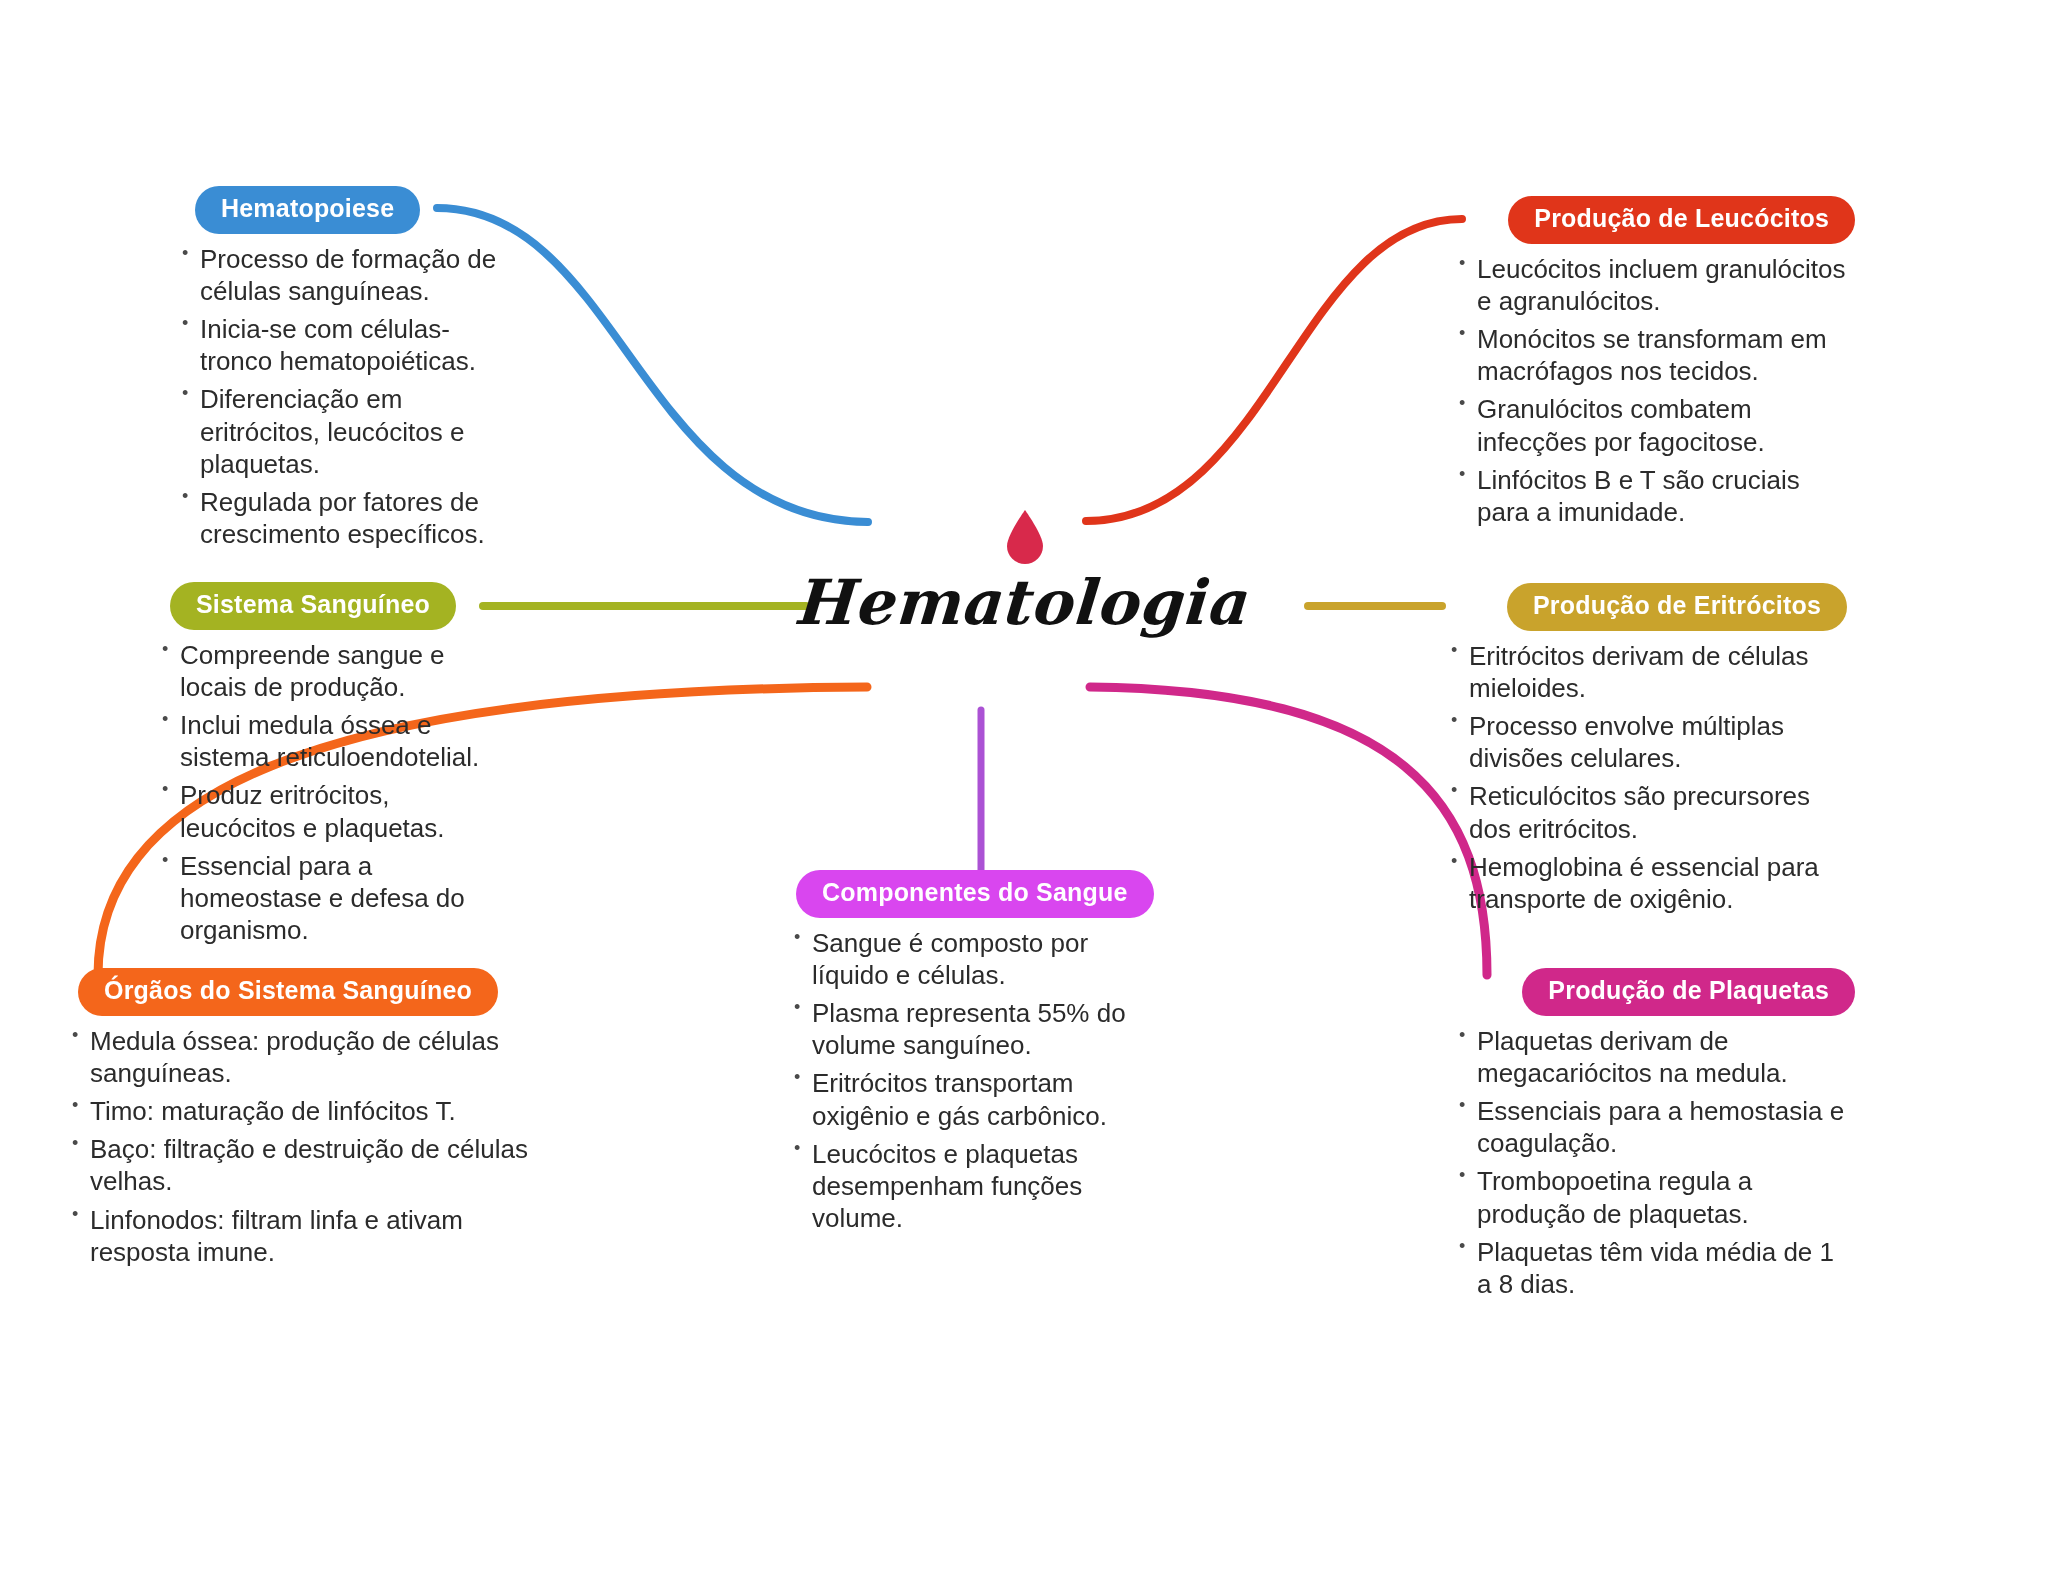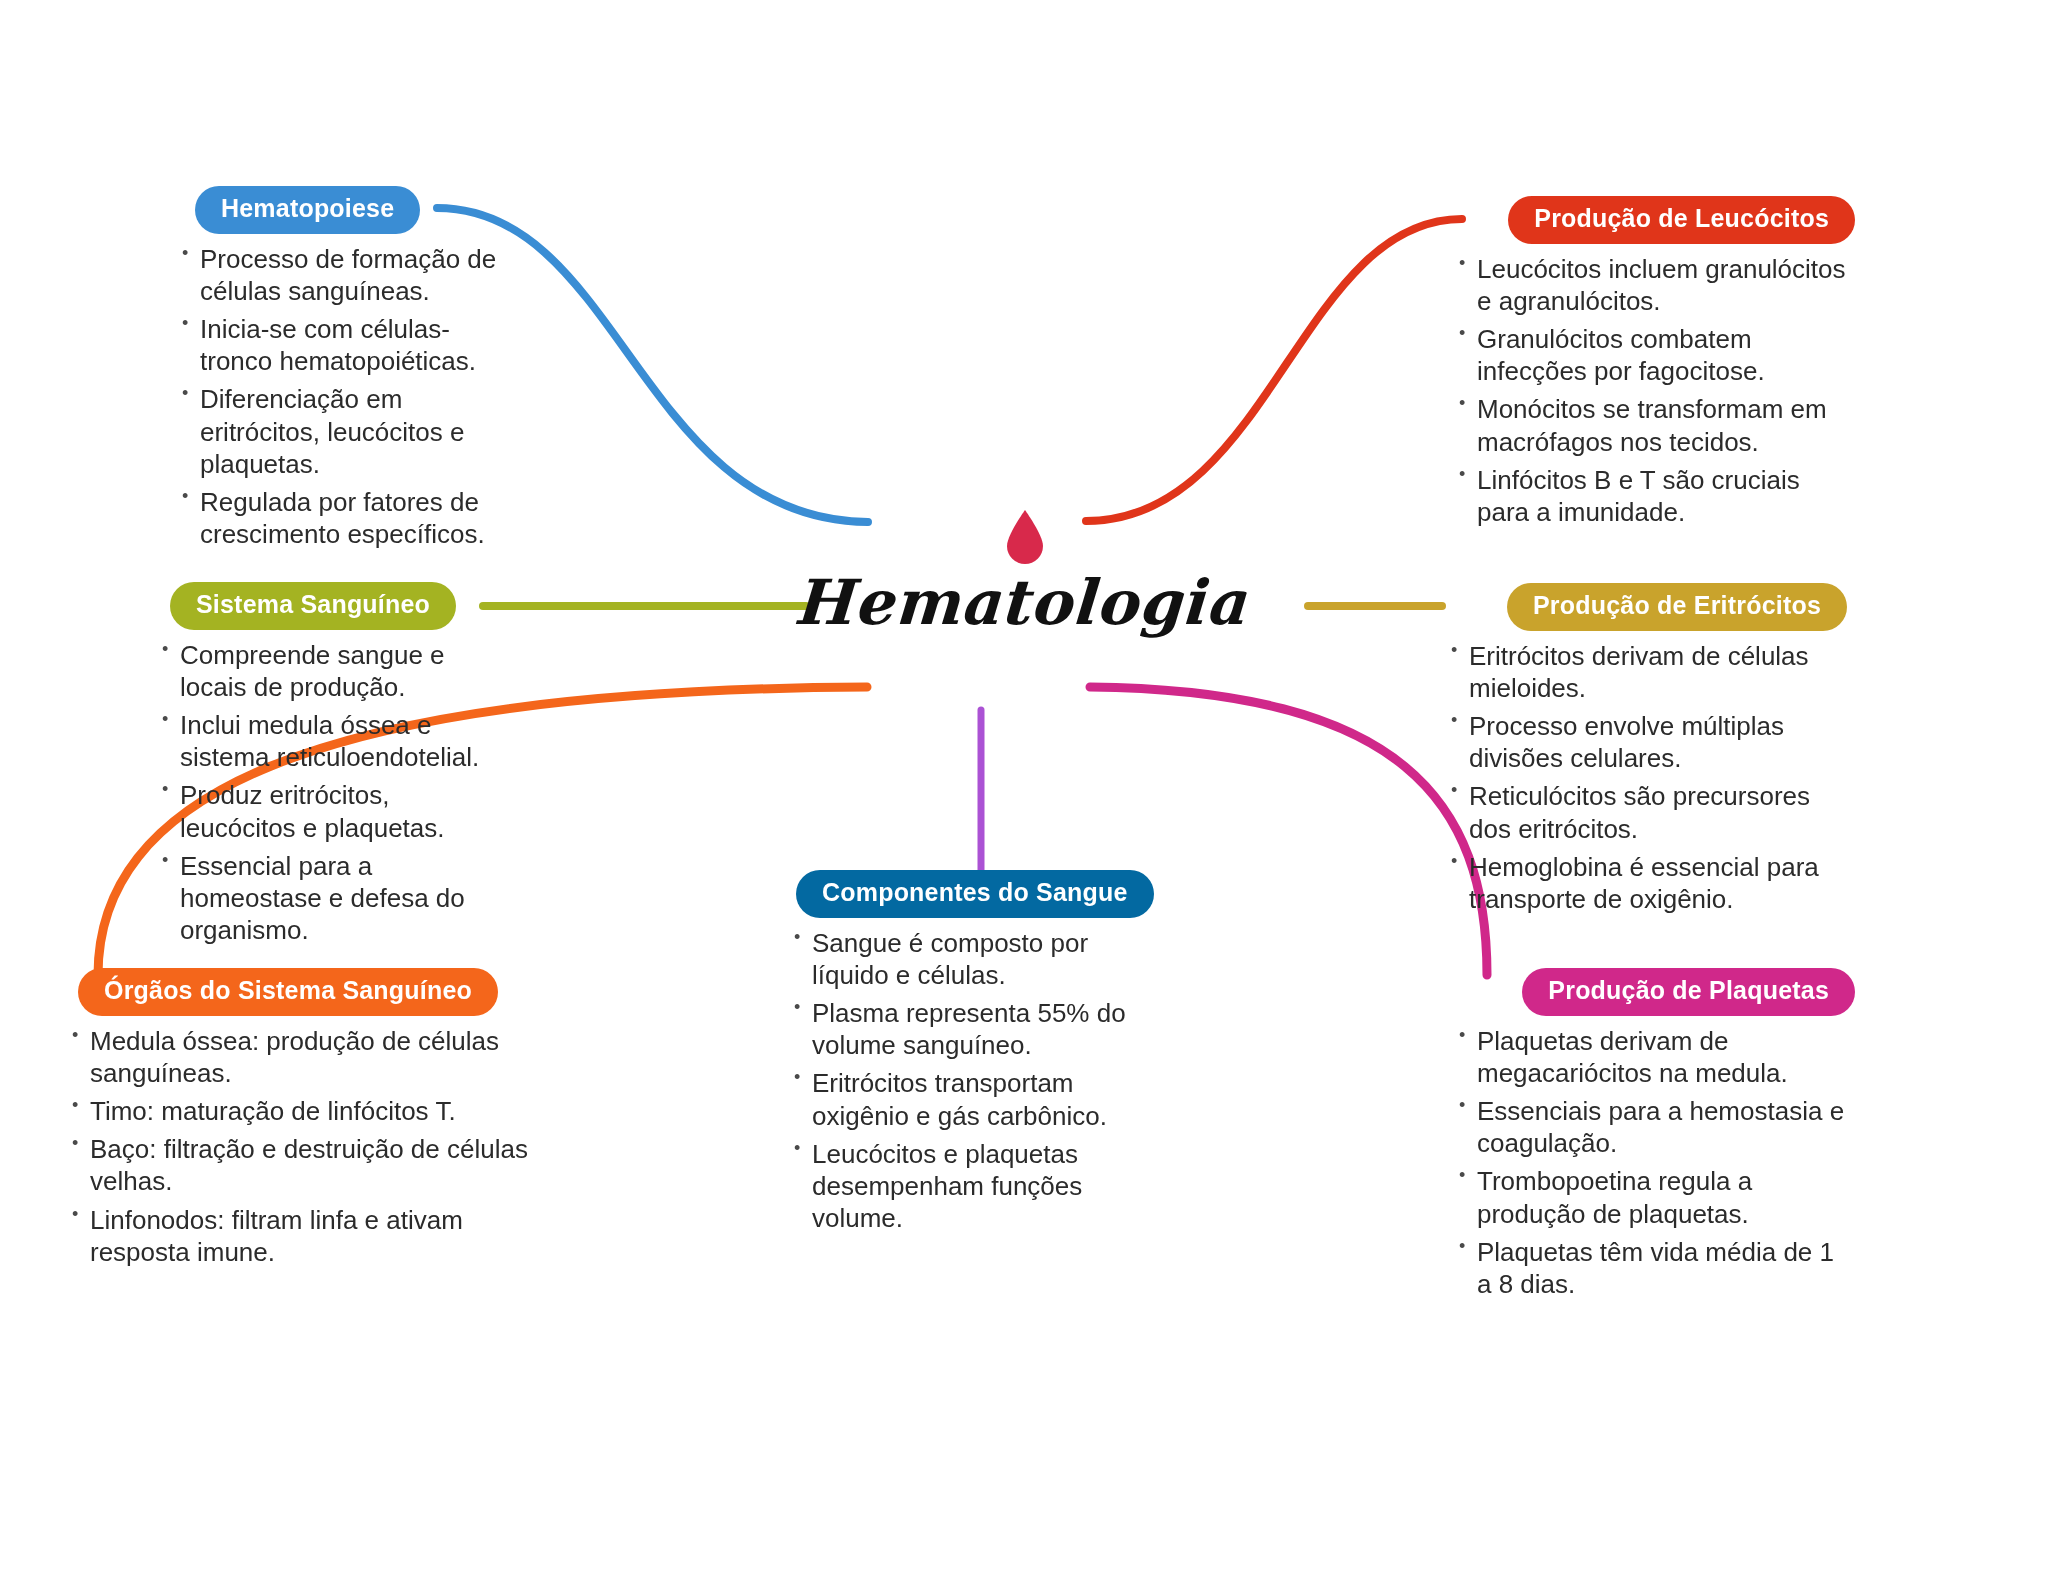--- a/index.html
+++ b/index.html
@@ -148,22 +148,22 @@
       <li>Regulada por fatores de crescimento específicos.</li>
     </ul>
   </div>
 
   <div class="branch" id="b-leucocitos">
     <div class="pill-row right">
       <span class="pill" style="background:#e0351a">Produção de Leucócitos</span>
     </div>
     <ul class="bullets">
       <li>Leucócitos incluem granulócitos e agranulócitos.</li>
+      <li>Monócitos se transformam em macrófagos nos tecidos.</li>
       <li>Granulócitos combatem infecções por fagocitose.</li>
-      <li>Monócitos se transformam em macrófagos nos tecidos.</li>
       <li>Linfócitos B e T são cruciais para a imunidade.</li>
     </ul>
   </div>
 
   <div class="branch" id="b-sistema">
     <div class="pill-row">
       <span class="pill" style="background:#a4b322">Sistema Sanguíneo</span>
     </div>
     <ul class="bullets">
       <li>Compreende sangue e locais de produção.</li>
@@ -192,21 +192,21 @@
     <ul class="bullets">
       <li>Medula óssea: produção de células sanguíneas.</li>
       <li>Timo: maturação de linfócitos T.</li>
       <li>Baço: filtração e destruição de células velhas.</li>
       <li>Linfonodos: filtram linfa e ativam resposta imune.</li>
     </ul>
   </div>
 
   <div class="branch" id="b-componentes">
     <div class="pill-row">
-      <span class="pill" style="background:#0369a1">Componentes do Sangue</span>
+      <span class="pill" style="background:#d946ef">Componentes do Sangue</span>
     </div>
     <ul class="bullets">
       <li>Sangue é composto por líquido e células.</li>
       <li>Plasma representa 55% do volume sanguíneo.</li>
       <li>Eritrócitos transportam oxigênio e gás carbônico.</li>
       <li>Leucócitos e plaquetas desempenham funções volume.</li>
     </ul>
   </div>
 
   <div class="branch" id="b-plaquetas">

